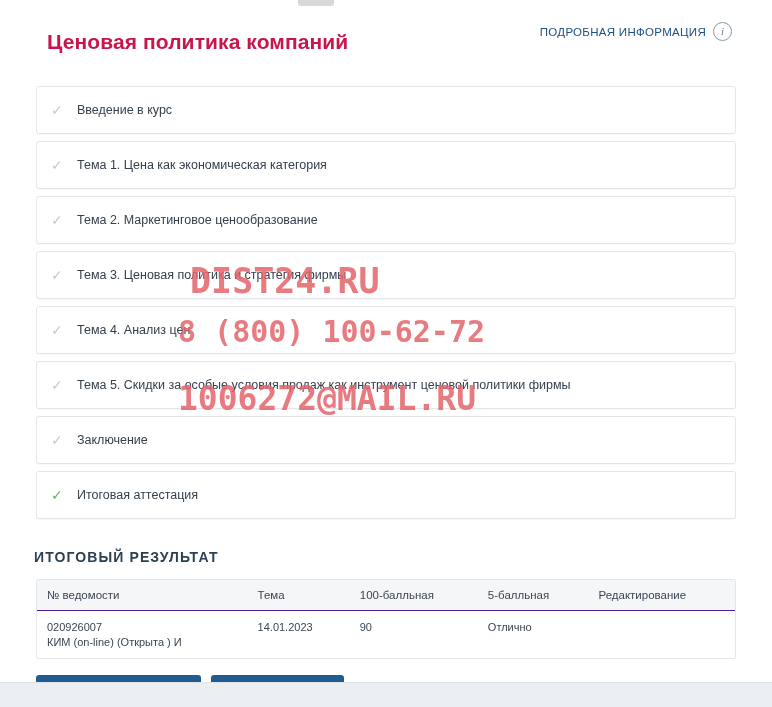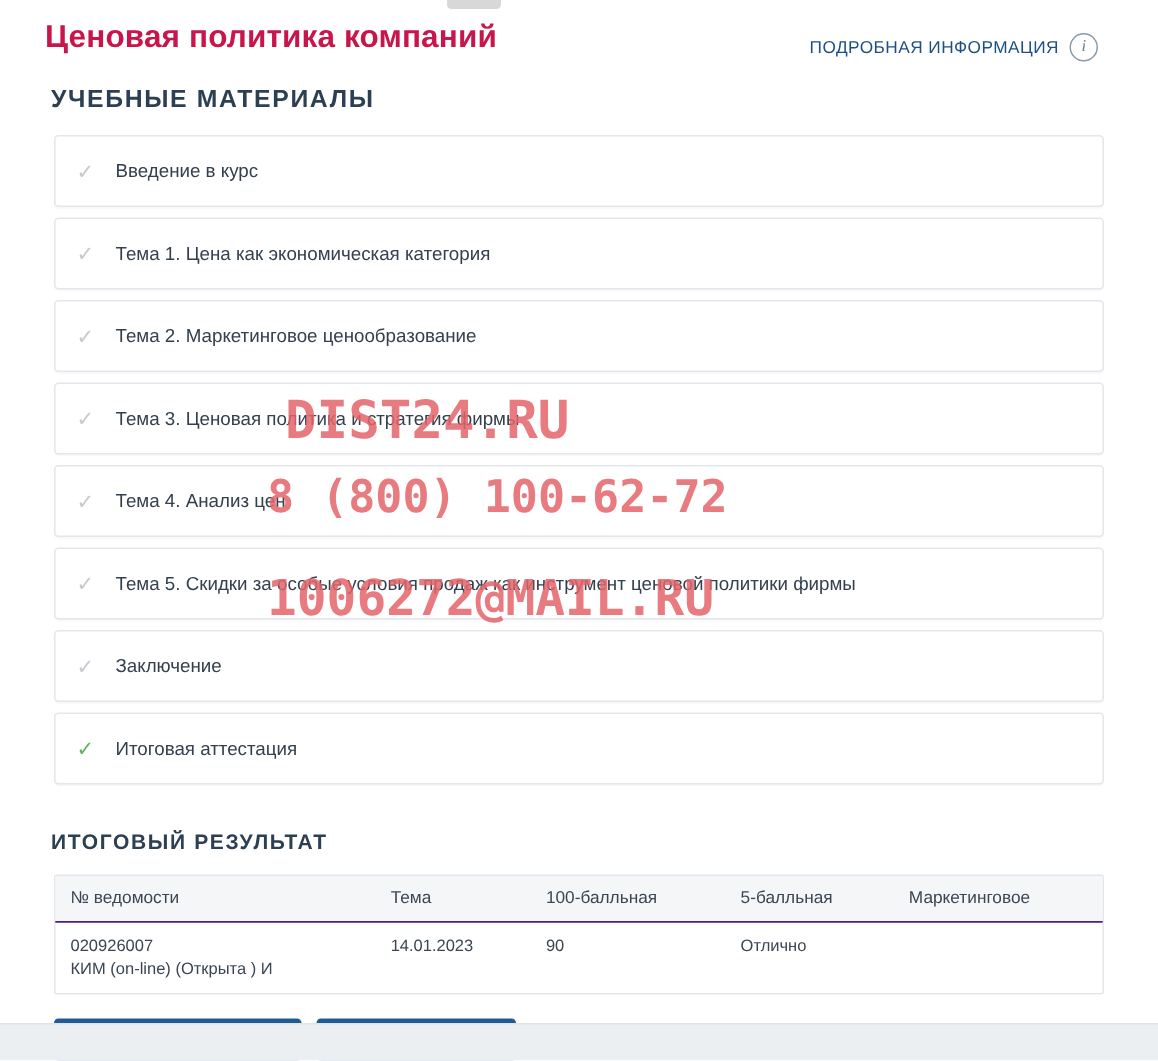--- a/index.html
+++ b/index.html
@@ -29,21 +29,21 @@
     padding: 12px 40px 0 30px;
     display: flex;
     align-items: flex-start;
     justify-content: space-between;
   }
   .page-title {
     color: #c8154b;
     font-size: 21px;
     font-weight: bold;
     letter-spacing: 0.1px;
-    margin: 0;
+    margin: 17px;
     line-height: 26px;
   }
   .details-link {
     display: flex;
     align-items: center;
     gap: 7px;
     margin-top: 10px;
     white-space: nowrap;
   }
   .details-link .txt {
@@ -208,21 +208,20 @@
   <div class="top-notch"></div>
 
   <div class="header-row">
     <h1 class="page-title">Ценовая политика компаний</h1>
     <div class="details-link">
       <span class="txt">ПОДРОБНАЯ ИНФОРМАЦИЯ</span>
       <span class="info-icon">i</span>
     </div>
   </div>
 
-  <div class="section-title">УЧЕБНЫЕ МАТЕРИАЛЫ</div>
 
   <div class="materials">
 
     <div class="material-item">
       <span class="check">✓</span>
       <span class="material-label">Введение в курс</span>
     </div>
 
     <div class="material-item">
       <span class="check">✓</span>
@@ -264,21 +263,21 @@
   <div class="result-title">ИТОГОВЫЙ РЕЗУЛЬТАТ</div>
 
   <div class="table-wrap">
     <table class="result-table">
       <thead>
         <tr>
           <th>№ ведомости</th>
           <th>Тема</th>
           <th>100-балльная</th>
           <th>5-балльная</th>
-          <th>Маркетинговое</th>
+          <th>Редактирование</th>
         </tr>
       </thead>
       <tbody>
         <tr>
           <td>
             <span>020926007</span>
             <span class="cell-sub">КИМ (on-line) (Открыта ) И</span>
           </td>
           <td>14.01.2023</td>
           <td>90</td>

